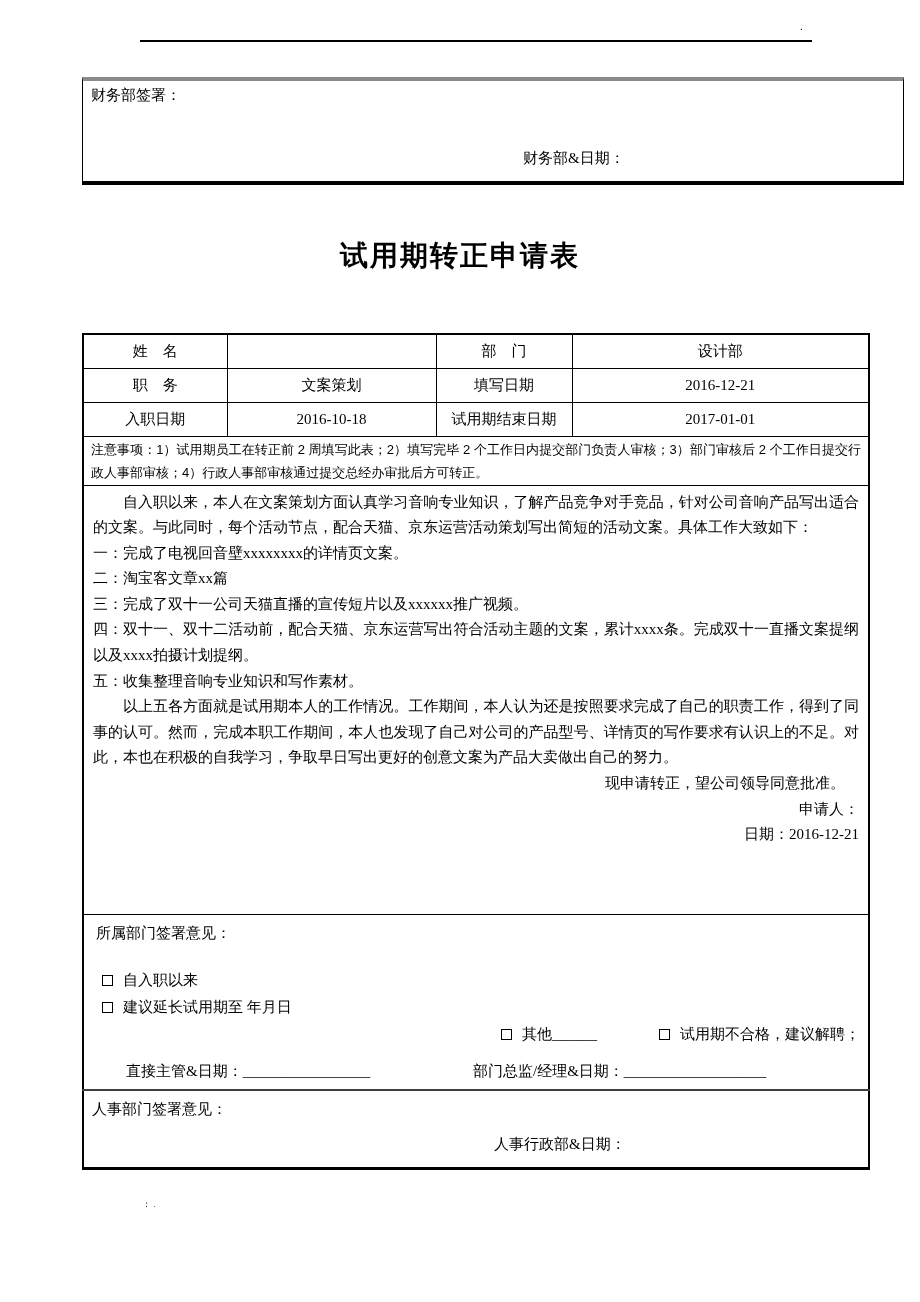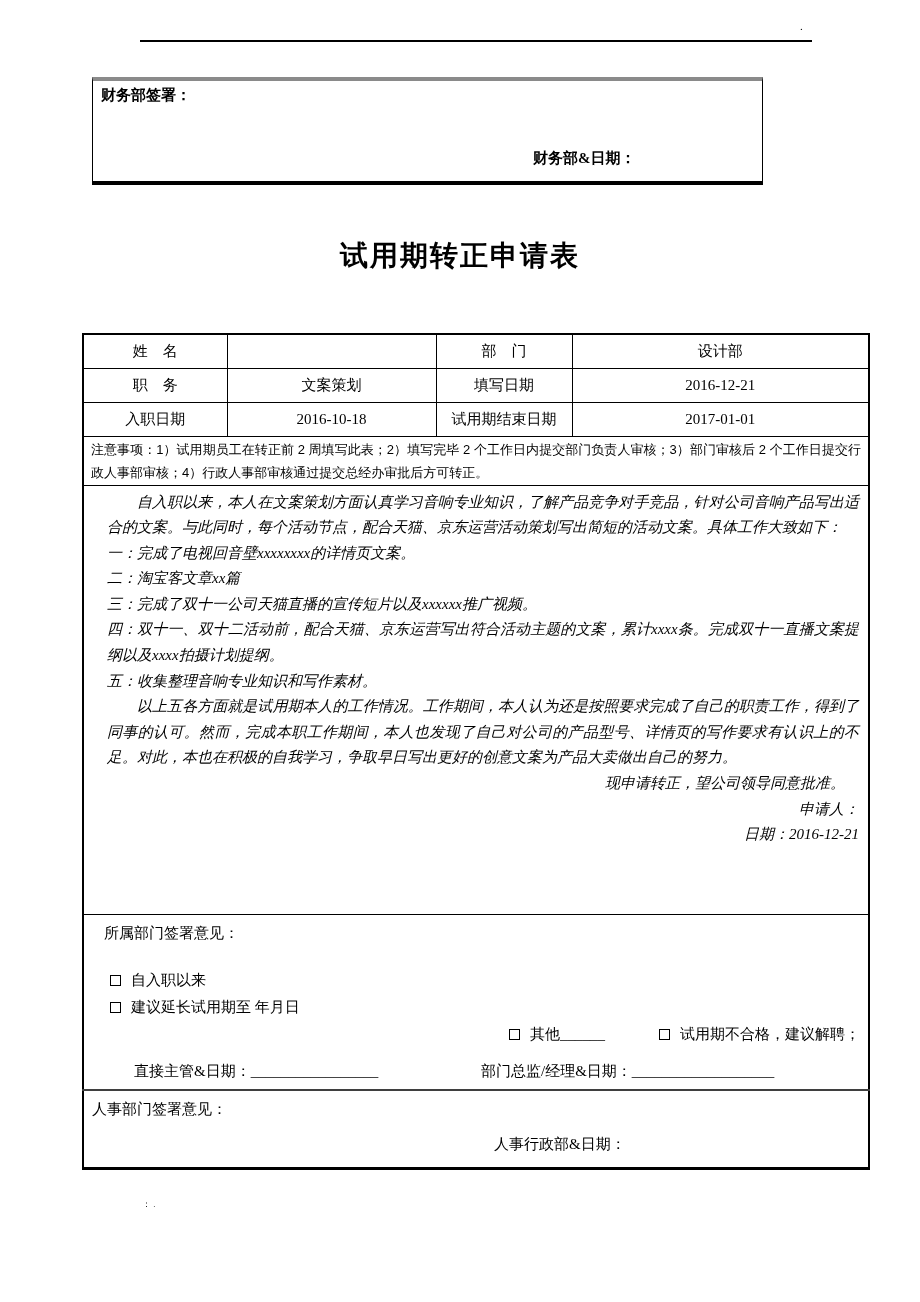--- a/index.html
+++ b/index.html
@@ -6,22 +6,22 @@
   html,body { background:#ffffff; }
   .page {
     position:relative; width:920px; height:1302px; background:#ffffff; color:#000;
     font-family:"Liberation Serif","DejaVu Serif",serif; font-size:15px; overflow:hidden;
   }
   
   .top-rule { position:absolute; left:140px; top:40px; width:672px; height:2px; background:#000; }
   .top-dot  { position:absolute; left:800px; top:20px; font-size:11px; }
   
   .finance-box {
-    position:absolute; left:92px; top:77px; width:671px; height:108px;
-    border:1px solid #000; border-top:4px solid #8a8a8a; border-bottom:4px solid #000;font-weight:bold;
+    position:absolute; left:82px; top:77px; width:822px; height:108px;
+    border:1px solid #000; border-top:4px solid #8a8a8a; border-bottom:4px solid #000;
   }
   .finance-label { position:absolute; left:8px; top:5px; }
   .finance-sign  { position:absolute; left:440px; top:68px; }
   
   .doc-title {
     position:absolute; left:0; top:237px; width:100%; text-align:center;
     font-family:"Liberation Sans","DejaVu Sans",sans-serif; font-weight:bold;
     font-size:28px; letter-spacing:2px;
   }
   
@@ -29,27 +29,27 @@
     position:absolute; left:82px; top:315px; width:786px;
     border-collapse:collapse; table-layout:fixed; font-size:15px;margin-top:18px;
   }
   .main-table td { border:1.5px solid #000; }
   .main-table { border:2.5px solid #000; }
   .info-cell { text-align:center; vertical-align:middle; height:34px; }
   .notes-cell {
     height:47px; padding:1px 7px; line-height:23px; text-align:justify;
     font-family:"Liberation Sans","DejaVu Sans",sans-serif; font-size:13px;
   }
-  .body-cell { height:429px; vertical-align:top; padding:4px 9px 0 23px;
-               line-height:25.6px; text-align:justify;font-style:italic; }
+  .body-cell { height:429px; vertical-align:top; padding:4px 9px 0 9px;
+               line-height:25.6px; text-align:justify; }
   .indent { text-indent:2em; }
   .closing-line { text-align:right; padding-right:14px; }
   .applicant-block { margin-left:637px; text-align:right; }
   
-  .dept-cell { height:176px; vertical-align:top; padding:6px 8px 0 20px; }
+  .dept-cell { height:176px; vertical-align:top; padding:6px 8px 0 12px; }
   .sec-title { line-height:24px; }
   .options { margin-top:22px; margin-left:6px; line-height:27px; }
   .opt-row3 { position:relative;text-align:right; }
   .opt-other { position:absolute; left:399px; top:0; }
   .cb { display:inline-block; width:11px; height:11px; border:1px solid #000;
         margin-right:10px; vertical-align:-1px; background:#fff; }
   .sig-row { position:relative; margin-top:10px; margin-left:30px; line-height:26px; }
   .sig2 { position:absolute; left:347px; top:0; }
   
   .hr-cell { height:78px; vertical-align:top; padding:6px 8px 0 8px;

